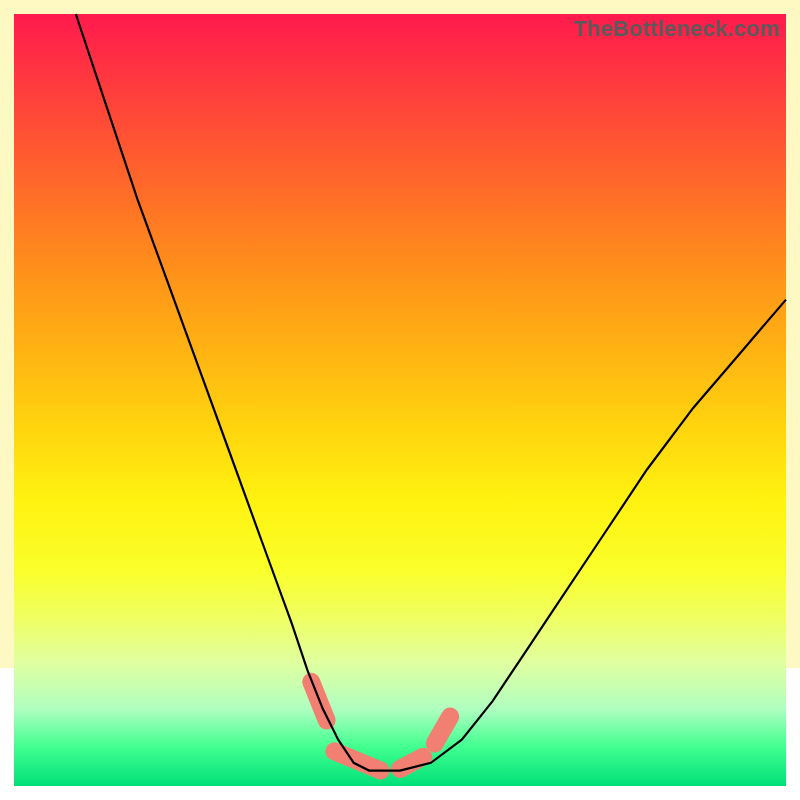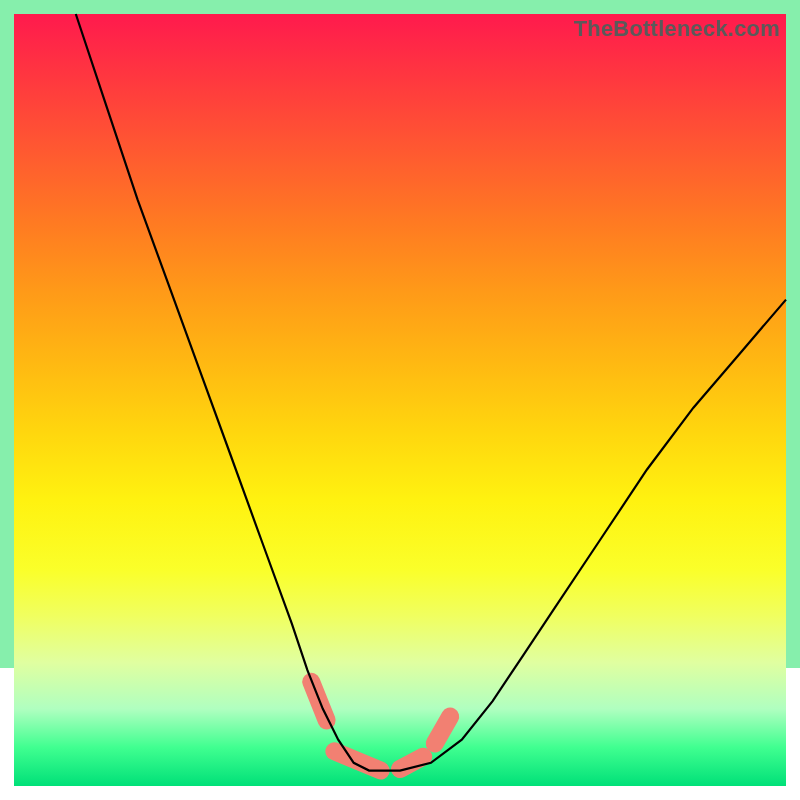--- a/index.html
+++ b/index.html
@@ -1,20 +1,20 @@
 <!DOCTYPE html>
 <html><head>
 <meta charset="utf-8">
 <style>
   * { margin: 0; padding: 0; box-sizing: border-box; }
   html, body { width: 800px; height: 800px; overflow: hidden; }
   .frame {
     width: 800px;
     height: 668px;
-    background: #86efac;
+    background: #fef9c3;
     position: relative;
   }
   .plot {
     position: absolute;
     left: 14px;
     top: 14px;
     width: 772px;
     height: 772px;
     background: linear-gradient(to bottom,
       #ff1a4d 0%,

